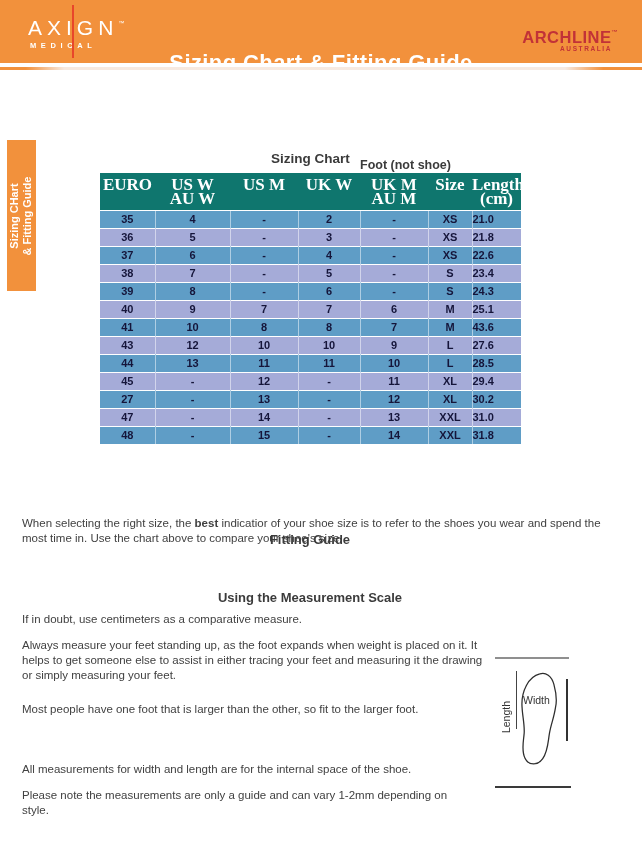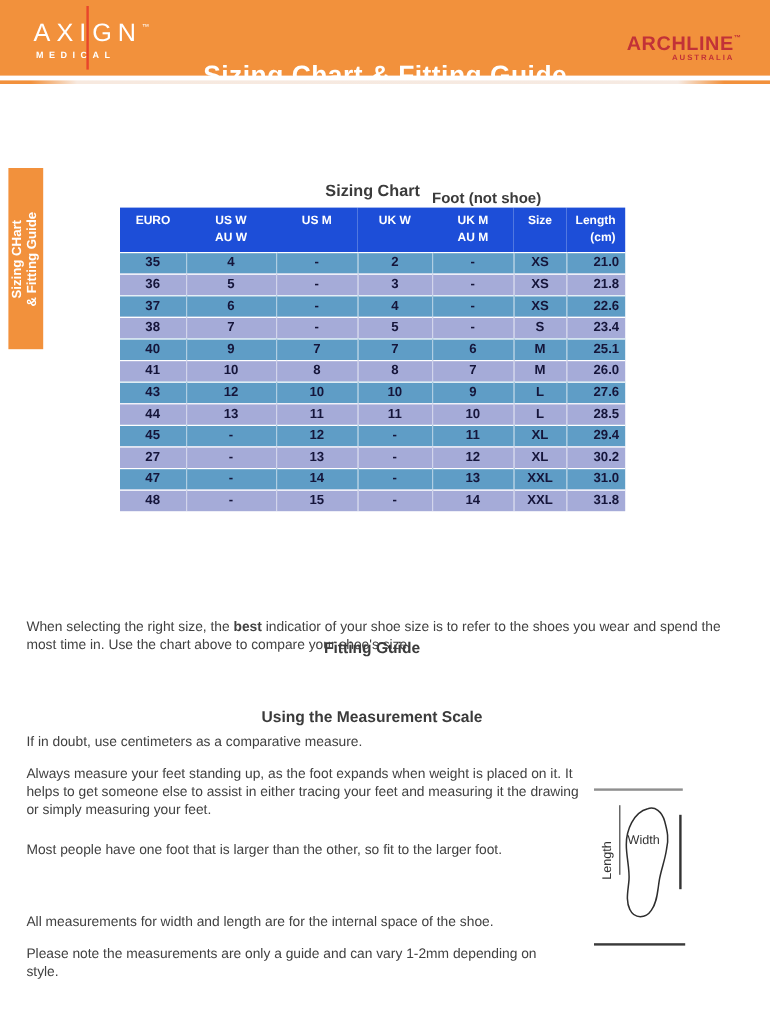--- a/index.html
+++ b/index.html
@@ -45,30 +45,30 @@
     position:absolute; left:100px; top:151px; width:421px; text-align:center;
     font-size:13.5px; font-weight:bold; color:#3b3b3b;
   }
   .foot-note {
     position:absolute; left:300px; top:158px; width:211px; text-align:center;
     font-size:12.5px; font-weight:bold; color:#3b3b3b;
   }
   table.sizing { position:absolute; left:100px; top:173px; width:421px; border-collapse:collapse; table-layout:fixed; }
   table.sizing thead tr { height:37px; }
   table.sizing th {
-    background:#1d4ed8; color:#ffffff; font-size:10px; font-weight:bold;
-    vertical-align:top; padding-top:5px; line-height:14px; text-align:center;
+    background:#0f766e; color:#ffffff; font-size:17px; font-weight:bold;
+    vertical-align:top; padding-top:5px; line-height:14px; text-align:center;font-family:Liberation Serif, serif;
   }
   table.sizing th:last-child { text-align:right; padding-right:8px; }
   table.sizing td {
     height:18px; text-align:center; font-size:11px; font-weight:bold;
     color:#15153a; border-top:1px solid #ffffff;
   }
   table.sizing tbody td + td { border-left:1px solid rgba(255,255,255,0.5); }
-  table.sizing td:last-child { text-align:right; padding-right:5px; }
+  table.sizing td:last-child { text-align:left; padding-right:5px; }
   table.sizing tbody tr:nth-child(odd) td { background:#5F9DC6; }
   table.sizing tbody tr:nth-child(even) td { background:#A5ABD8; }
 
   
   .sec-title { position:absolute; left:0; width:620px; text-align:center; font-size:13px; font-weight:bold; color:#3b3b3b; }
   .para { position:absolute; left:22px; font-size:11.5px; line-height:15px; color:#414141; }
 
   
   .diagram { position:absolute; left:493px; top:649px; width:160px; height:150px; }
   .d-top { position:absolute; left:2px; top:8px; width:74px; height:2px; background:#8f8f8f; }
@@ -154,36 +154,45 @@
         <tr>
           <td>38</td>
           <td>7</td>
           <td>-</td>
           <td>5</td>
           <td>-</td>
           <td>S</td>
           <td>23.4</td>
         </tr>
         <tr>
+          <td>39</td>
+          <td>8</td>
+          <td>-</td>
+          <td>6</td>
+          <td>-</td>
+          <td>S</td>
+          <td>24.3</td>
+        </tr>
+        <tr>
           <td>40</td>
           <td>9</td>
           <td>7</td>
           <td>7</td>
           <td>6</td>
           <td>M</td>
           <td>25.1</td>
         </tr>
         <tr>
           <td>41</td>
           <td>10</td>
           <td>8</td>
           <td>8</td>
           <td>7</td>
           <td>M</td>
-          <td>26.0</td>
+          <td>43.6</td>
         </tr>
         <tr>
           <td>43</td>
           <td>12</td>
           <td>10</td>
           <td>10</td>
           <td>9</td>
           <td>L</td>
           <td>27.6</td>
         </tr>

